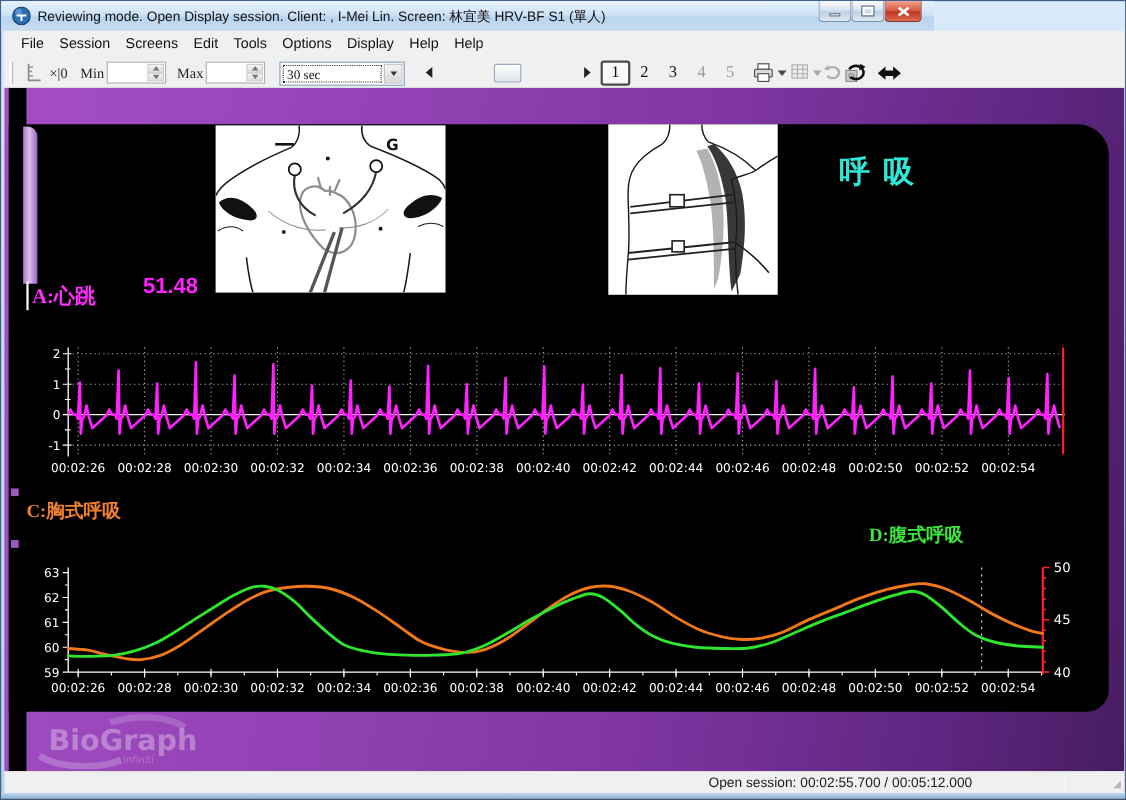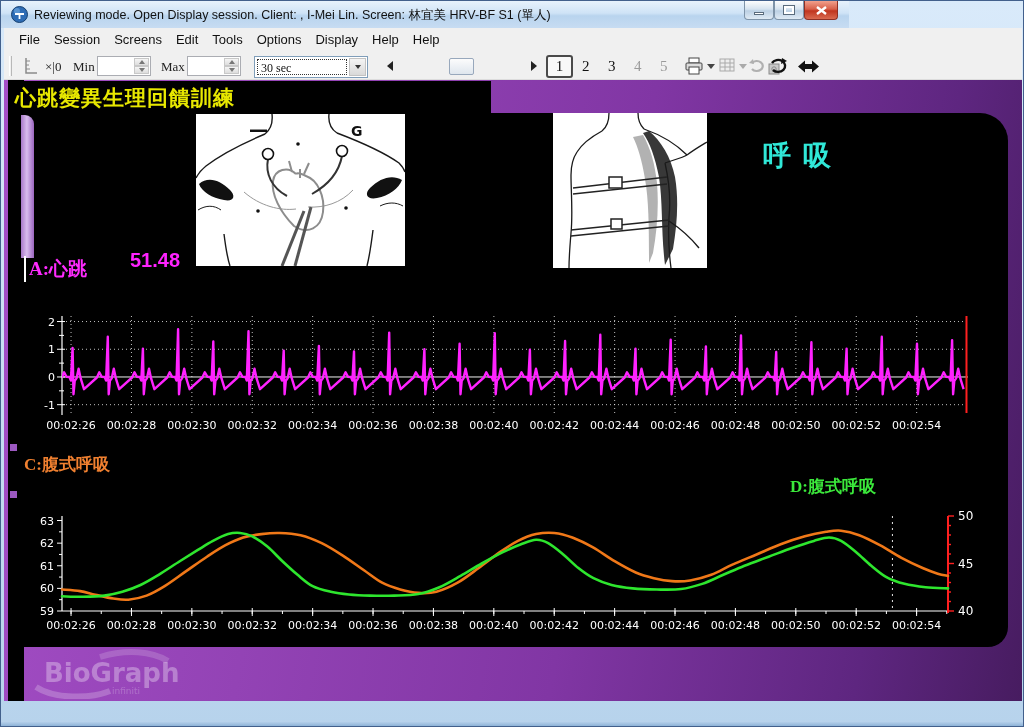--- a/index.html
+++ b/index.html
@@ -201,23 +201,20 @@
     </span>
     <span class="tb-icon" style="left:793px;top:7px">
       <svg width="23" height="15" viewBox="0 0 23 15">
         <path d="M1,7.5 L8,1.5 V5 H15 V1.5 L22,7.5 L15,13.5 V10 H8 V13.5 Z" fill="#111"></path>
       </svg>
     </span>
   </div>
 
   <div class="app">
     <div class="left-black"></div>
-    <div class="header-strip">
-      <span>心跳變異生理回饋訓練</span>
-    </div>
 
     <div class="content">
       <div class="deco-bar"></div>
       <div class="deco-sq" style="left:2px;top:331px"></div>
       <div class="deco-sq" style="left:2px;top:378px"></div>
 
       <div class="lbl-resp">呼吸</div>
 
       <div class="img-box ecg-img">
         <svg width="209" height="152" viewBox="0 0 209 152">
@@ -336,21 +333,21 @@
           <line x1="49" y1="20.542857142857144" x2="57" y2="20.542857142857144" stroke="#fff" stroke-width="1"></line>
           <defs>
             <clipPath id="ecgclip">
               <rect x="54" y="13" width="906" height="102"></rect>
             </clipPath>
           </defs>
           <path d="M53.7,76.5 L56.1,71.3 L58.5,75.7 L61.5,76.0 L62.9,79.6 L64.6,46.9 L65.5,93.2 L66.7,79.9 L68.5,77.4 L70.6,67.7 L72.7,77.4 L76.0,88.2 L88.9,76.5 L91.3,71.3 L93.7,75.7 L96.7,76.0 L98.1,79.6 L99.8,35.8 L100.7,93.2 L101.9,79.9 L103.7,77.4 L105.8,67.7 L107.9,77.4 L111.2,88.2 L124.1,76.5 L126.5,71.3 L128.9,75.7 L131.9,76.0 L133.3,79.6 L134.9,47.7 L135.8,93.2 L137.1,79.9 L138.9,77.4 L141.0,67.7 L143.1,77.4 L146.4,88.2 L159.2,76.5 L161.7,71.3 L164.1,75.7 L167.1,76.0 L168.5,79.6 L170.1,28.3 L171.0,93.2 L172.2,79.9 L174.0,77.4 L176.2,67.7 L178.3,77.4 L181.6,88.2 L194.4,76.5 L196.8,71.3 L199.3,75.7 L202.3,76.0 L203.6,79.6 L205.3,40.5 L206.2,93.2 L207.4,79.9 L209.2,77.4 L211.3,67.7 L213.5,77.4 L216.8,88.2 L229.6,76.5 L232.0,71.3 L234.4,75.7 L237.5,76.0 L238.8,79.6 L240.5,30.2 L241.4,93.2 L242.6,79.9 L244.4,77.4 L246.5,67.7 L248.6,77.4 L252.0,88.2 L264.8,76.5 L267.2,71.3 L269.6,75.7 L272.6,76.0 L274.0,79.6 L275.7,49.6 L276.6,93.2 L277.8,79.9 L279.6,77.4 L281.7,67.7 L283.8,77.4 L287.1,88.2 L300.0,76.5 L302.4,71.3 L304.8,75.7 L307.8,76.0 L309.2,79.6 L310.9,44.9 L311.8,93.2 L313.0,79.9 L314.8,77.4 L316.9,67.7 L319.0,77.4 L322.3,88.2 L335.2,76.5 L337.6,71.3 L340.0,75.7 L343.0,76.0 L344.4,79.6 L346.0,50.5 L346.9,93.2 L348.1,79.9 L350.0,77.4 L352.1,67.7 L354.2,77.4 L357.5,88.2 L370.3,76.5 L372.8,71.3 L375.2,75.7 L378.2,76.0 L379.6,79.6 L381.2,31.6 L382.1,93.2 L383.3,79.9 L385.1,77.4 L387.3,67.7 L389.4,77.4 L392.7,88.2 L405.5,76.5 L407.9,71.3 L410.4,75.7 L413.4,76.0 L414.7,79.6 L416.4,48.3 L417.3,93.2 L418.5,79.9 L420.3,77.4 L422.4,67.7 L424.6,77.4 L427.9,88.2 L440.7,76.5 L443.1,71.3 L445.5,75.7 L448.6,76.0 L449.9,79.6 L451.6,42.7 L452.5,93.2 L453.7,79.9 L455.5,77.4 L457.6,67.7 L459.7,77.4 L463.1,88.2 L475.9,76.5 L478.3,71.3 L480.7,75.7 L483.7,76.0 L485.1,79.6 L486.8,32.2 L487.7,93.2 L488.9,79.9 L490.7,77.4 L492.8,67.7 L494.9,77.4 L498.2,88.2 L511.1,76.5 L513.5,71.3 L515.9,75.7 L518.9,76.0 L520.3,79.6 L521.9,48.8 L522.9,93.2 L524.1,79.9 L525.9,77.4 L528.0,67.7 L530.1,77.4 L533.4,88.2 L546.3,76.5 L548.7,71.3 L551.1,75.7 L554.1,76.0 L555.5,79.6 L557.1,39.9 L558.0,93.2 L559.2,79.9 L561.1,77.4 L563.2,67.7 L565.3,77.4 L568.6,88.2 L581.4,76.5 L583.9,71.3 L586.3,75.7 L589.3,76.0 L590.7,79.6 L592.3,33.8 L593.2,93.2 L594.4,79.9 L596.2,77.4 L598.4,67.7 L600.5,77.4 L603.8,88.2 L616.6,76.5 L619.0,71.3 L621.5,75.7 L624.5,76.0 L625.8,79.6 L627.5,47.7 L628.4,93.2 L629.6,79.9 L631.4,77.4 L633.5,67.7 L635.7,77.4 L639.0,88.2 L651.8,76.5 L654.2,71.3 L656.6,75.7 L659.7,76.0 L661.0,79.6 L662.7,38.6 L663.6,93.2 L664.8,79.9 L666.6,77.4 L668.7,67.7 L670.8,77.4 L674.2,88.2 L687.0,76.5 L689.4,71.3 L691.8,75.7 L694.8,76.0 L696.2,79.6 L697.9,45.5 L698.8,93.2 L700.0,79.9 L701.8,77.4 L703.9,67.7 L706.0,77.4 L709.3,88.2 L722.2,76.5 L724.6,71.3 L727.0,75.7 L730.0,76.0 L731.4,79.6 L733.0,34.4 L734.0,93.2 L735.2,79.9 L737.0,77.4 L739.1,67.7 L741.2,77.4 L744.5,88.2 L757.4,76.5 L759.8,71.3 L762.2,75.7 L765.2,76.0 L766.6,79.6 L768.2,51.0 L769.1,93.2 L770.3,79.9 L772.2,77.4 L774.3,67.7 L776.4,77.4 L779.7,88.2 L792.5,76.5 L795.0,71.3 L797.4,75.7 L800.4,76.0 L801.8,79.6 L803.4,41.3 L804.3,93.2 L805.5,79.9 L807.3,77.4 L809.5,67.7 L811.6,77.4 L814.9,88.2 L827.7,76.5 L830.1,71.3 L832.6,75.7 L835.6,76.0 L836.9,79.6 L838.6,47.7 L839.5,93.2 L840.7,79.9 L842.5,77.4 L844.6,67.7 L846.8,77.4 L850.1,88.2 L862.9,76.5 L865.3,71.3 L867.7,75.7 L870.8,76.0 L872.1,79.6 L873.8,35.8 L874.7,93.2 L875.9,79.9 L877.7,77.4 L879.8,67.7 L881.9,77.4 L885.3,88.2 L898.1,76.5 L900.5,71.3 L902.9,75.7 L905.9,76.0 L907.3,79.6 L909.0,42.7 L909.9,93.2 L911.1,79.9 L912.9,77.4 L915.0,67.7 L917.1,77.4 L920.4,88.2 L933.3,76.5 L935.7,71.3 L938.1,75.7 L941.1,76.0 L942.5,79.6 L944.1,39.1 L945.1,93.2 L946.3,79.9 L948.1,77.4 L950.2,67.7 L952.3,77.4 L955.6,88.2" stroke="#ff22ff" stroke-width="2.4" fill="none" stroke-linejoin="round" clip-path="url(#ecgclip)"></path>
           <line x1="958.49" y1="15" x2="958.49" y2="112" stroke="#ff2020" stroke-width="2"></line>
         </svg>
 
-      <div class="c-label">C:腹式呼吸</div>
+      <div class="c-label">C:胸式呼吸</div>
       <div class="d-label">D:腹式呼吸</div>
 
       <svg id="resp-chart" width="1000" height="135">
           <line x1="54" y1="105" x2="940" y2="105" stroke="#fff" stroke-width="1.2"></line>
           <line x1="63.059304703476485" y1="105" x2="63.059304703476485" y2="108" stroke="#fff" stroke-width="1"></line>
           <line x1="93.25698704839809" y1="105" x2="93.25698704839809" y2="108" stroke="#fff" stroke-width="1"></line>
           <line x1="123.4546693933197" y1="105" x2="123.4546693933197" y2="108" stroke="#fff" stroke-width="1"></line>
           <line x1="153.6523517382413" y1="105" x2="153.6523517382413" y2="108" stroke="#fff" stroke-width="1"></line>
           <line x1="183.8500340831629" y1="105" x2="183.8500340831629" y2="108" stroke="#fff" stroke-width="1"></line>
           <line x1="214.04771642808453" y1="105" x2="214.04771642808453" y2="108" stroke="#fff" stroke-width="1"></line>
@@ -447,14 +444,21 @@
     <div class="footer-logo">
       <svg width="160" height="50" viewBox="0 0 160 50">
         <path d="M8,38 C26,50 62,50 82,42" stroke="rgba(255,255,255,0.22)" stroke-width="6" fill="none"></path>
         <path d="M72,8 C98,0 124,2 140,12" stroke="rgba(255,255,255,0.17)" stroke-width="6" fill="none"></path>
         <text x="16" y="33" font-size="26" font-weight="600" fill="rgba(255,255,255,0.32)">BioGraph</text>
         <text x="84" y="45" font-size="9" fill="rgba(255,255,255,0.22)">infiniti</text>
       </svg>
     </div>
   </div>
 
+  <div class="statusbar">
+    <div class="sb-div" style="left:380px"></div>
+    <div class="sb-div" style="left:558px"></div>
+    <div class="sb-div" style="left:963px"></div>
+    <div class="sb-session">Open session: 00:02:55.700 / 00:05:12.000</div>
+    <div class="sb-grip">◢</div>
+  </div>
   <div class="bottom-frame"></div>
 </div>
 
 </body></html>

